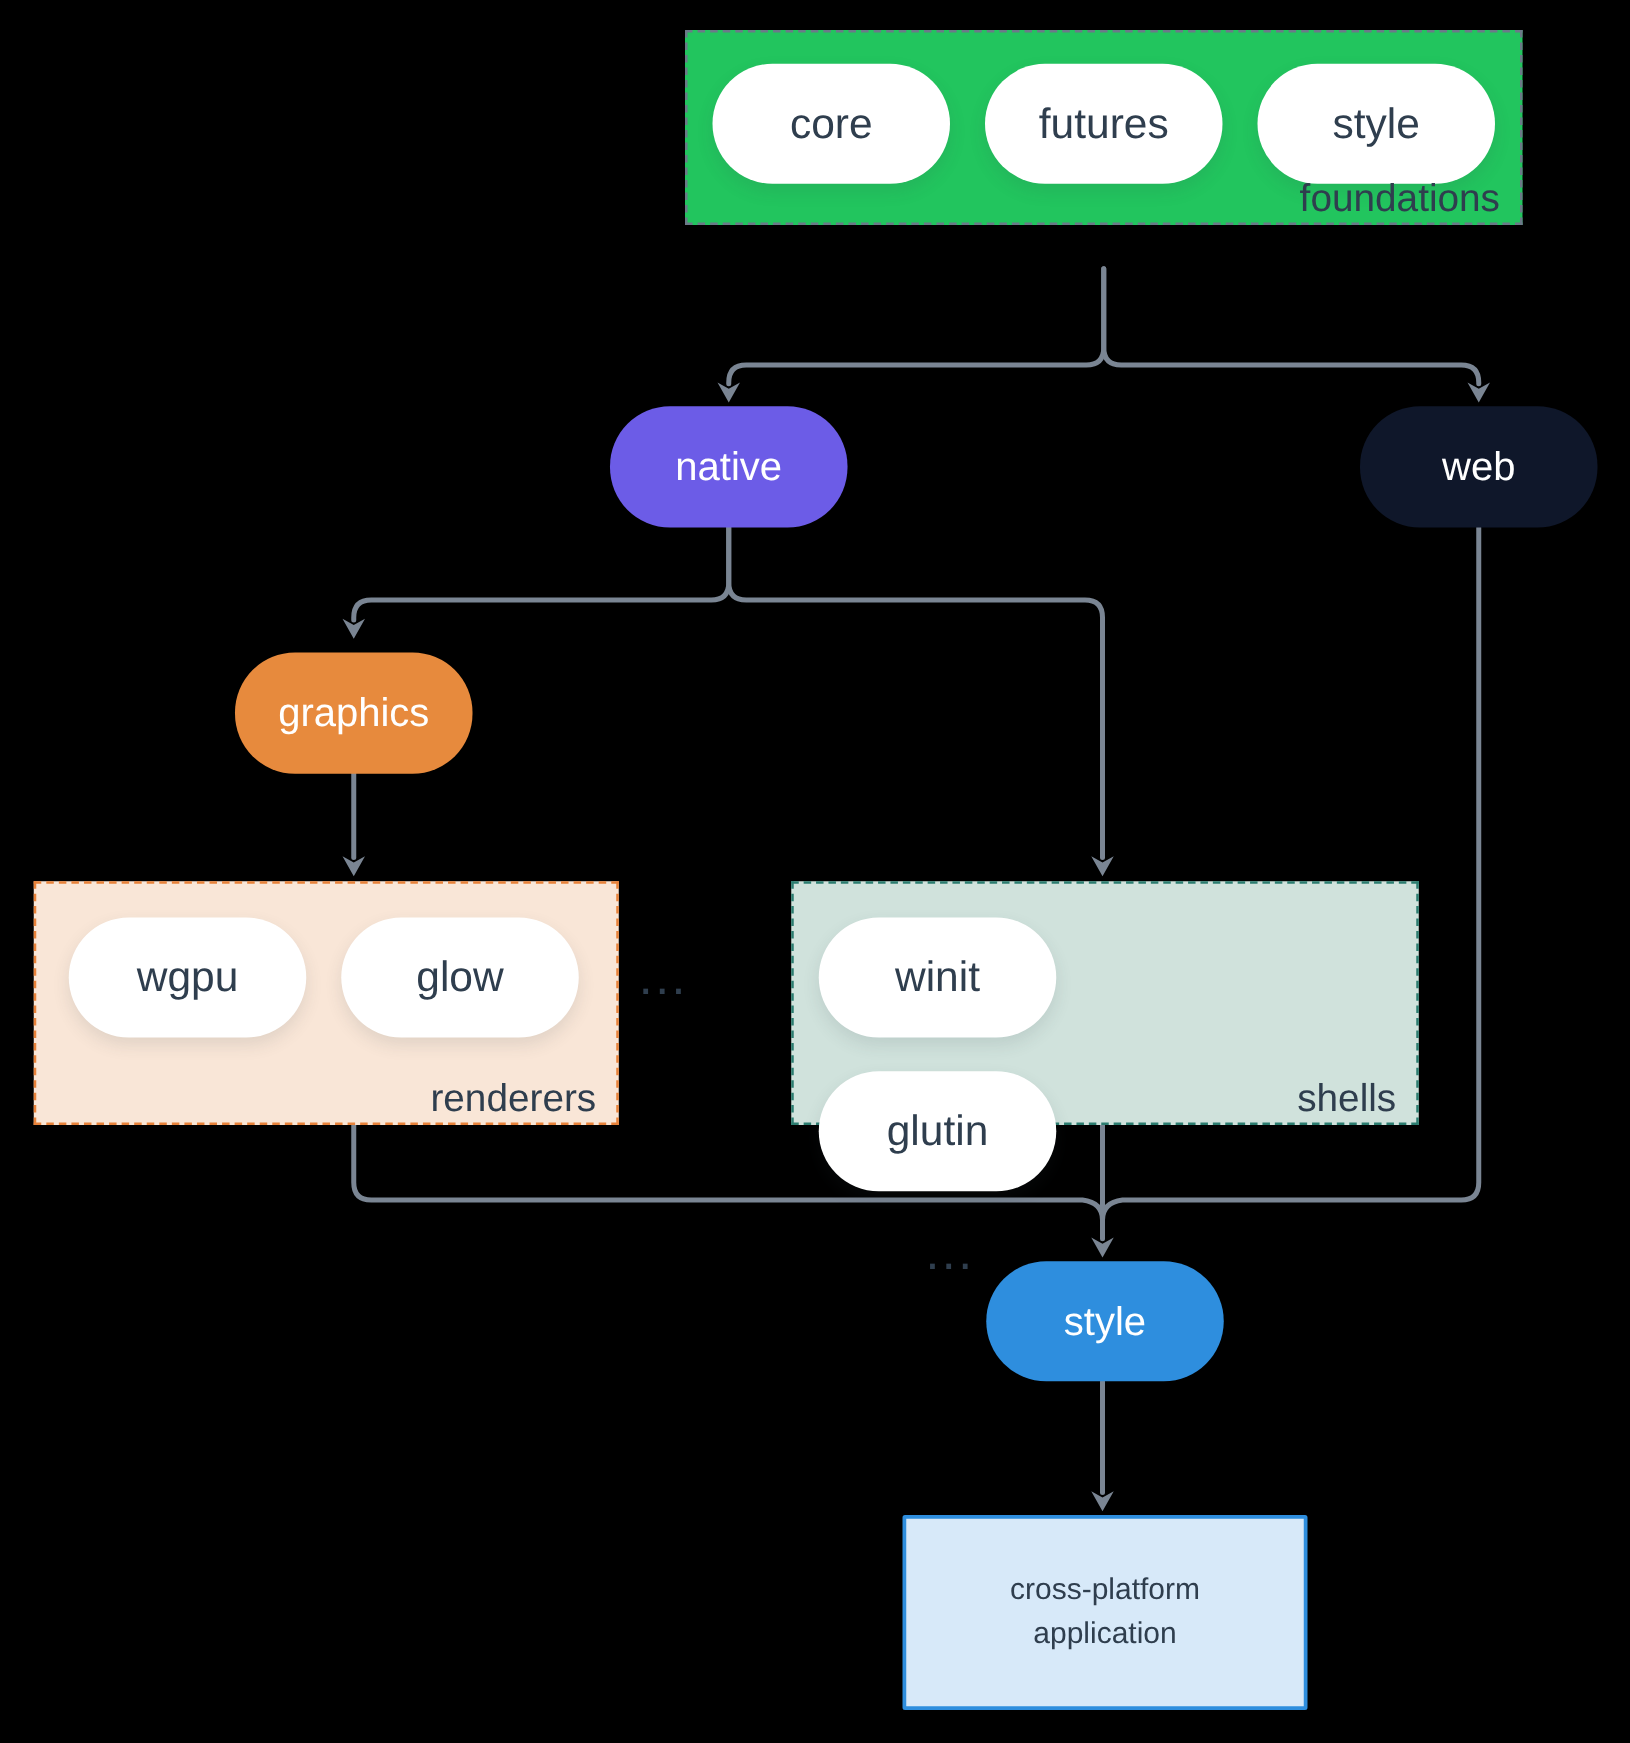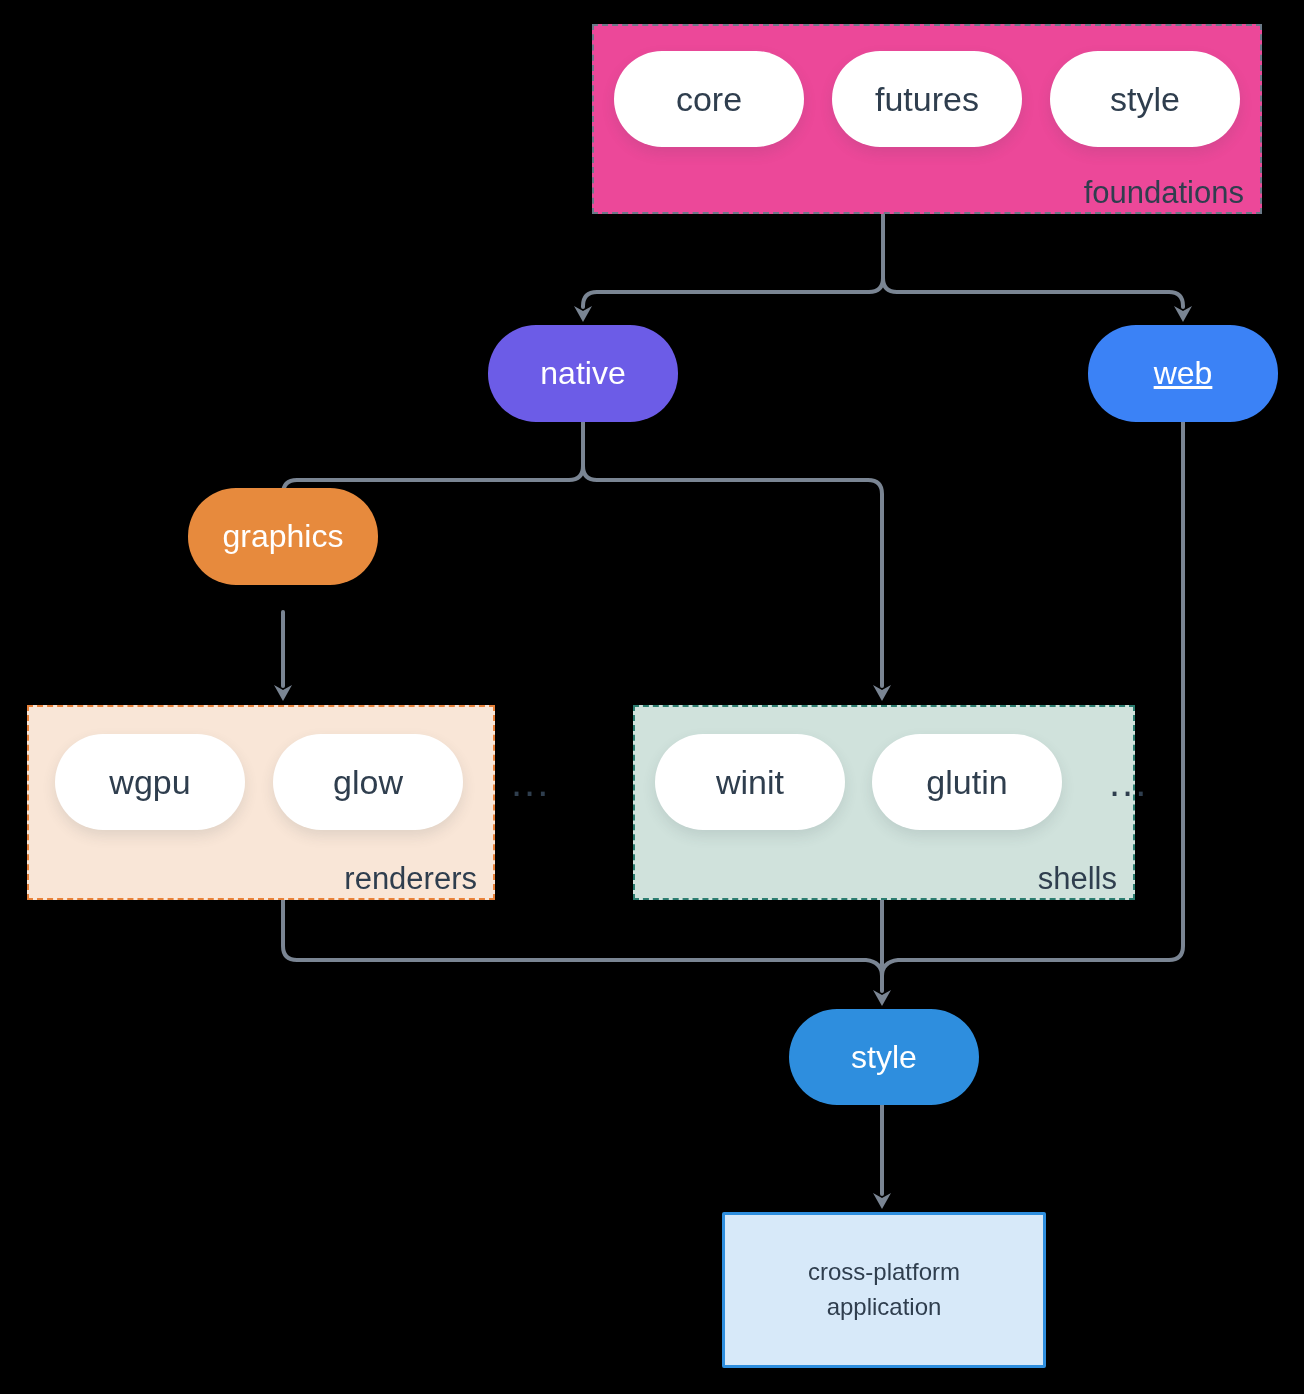--- a/index.html
+++ b/index.html
@@ -5,45 +5,45 @@
   html,body{margin:0;padding:0;background:#000;}
   .stage{
     position:relative;width:1304px;height:1394px;background:#000000;
     font-family:"Liberation Sans",sans-serif;overflow:hidden;
   }
   .connector-layer{position:absolute;left:0;top:0;z-index:1;pointer-events:none;}
   .connector{stroke:#7a8593;stroke-width:4;fill:none;stroke-linecap:round;stroke-linejoin:round;}
   .arrowhead{fill:#7a8593;stroke:none;}
 
   .group{position:absolute;box-sizing:border-box;z-index:2;}
-  .group-foundations{left:548px;top:24px;width:670px;height:190px;background:#ec4899;border:2px dashed #6b7988;margin-left:44px;}
+  .group-foundations{left:548px;top:24px;width:670px;height:156px;background:#22c55e;border:2px dashed #6b7988;}
   .group-renderers{left:27px;top:705px;width:468px;height:195px;background:#f9e6d7;border:2px dashed #e8823a;}
   .group-shells{left:633px;top:705px;width:502px;height:195px;background:#d0e2dc;border:2px dashed #2c7d70;}
   .group-row{position:absolute;display:flex;align-items:center;}
   .row-foundations{left:20px;top:25px;gap:28px;}
   .row-renderers{left:26px;top:27px;gap:28px;}
-  .row-shells{left:20px;top:27px;gap:27px;}
+  .row-shells{left:20px;top:27px;gap:27px;flex-direction:column;}
 
   .pill{
     width:190px;height:96px;border-radius:48px;background:#ffffff;
     display:flex;align-items:center;justify-content:center;
     font-size:34px;color:#2f3e4e;
     box-shadow:0 6px 14px rgba(47,62,78,0.12);
   }
   .dots{font-size:40px;color:#2f3e4e;margin-left:20px;letter-spacing:2px;}
   .group-label{position:absolute;right:16px;bottom:1px;font-size:31px;color:#2f3e4e;}
 
   .node{
     position:absolute;z-index:2;width:190px;height:97px;border-radius:48px;
     display:flex;align-items:center;justify-content:center;
     font-size:32px;color:#ffffff;
   }
   .node-native{left:488px;top:325px;background:#6c5ce7;}
-  .node-web{left:1088px;top:325px;background:#3b82f6;text-decoration:underline;}
-  .node-graphics{left:188px;top:488px;background:#e78a3d;}
+  .node-web{left:1088px;top:325px;background:#0f172a;}
+  .node-graphics{left:188px;top:522px;background:#e78a3d;}
   .node-iced{left:789px;top:1009px;height:96px;background:#2e8ede;}
 
   .app-box{
     position:absolute;z-index:2;left:722px;top:1212px;width:324px;height:156px;
     box-sizing:border-box;background:#d7e9f9;border:3px solid #2e8ede;border-radius:2px;
     display:flex;align-items:center;justify-content:center;
   }
   .app-box span{display:block;width:270px;text-align:center;font-size:24px;line-height:1.45;color:#2f3e4e;}
 </style>
 </head>

